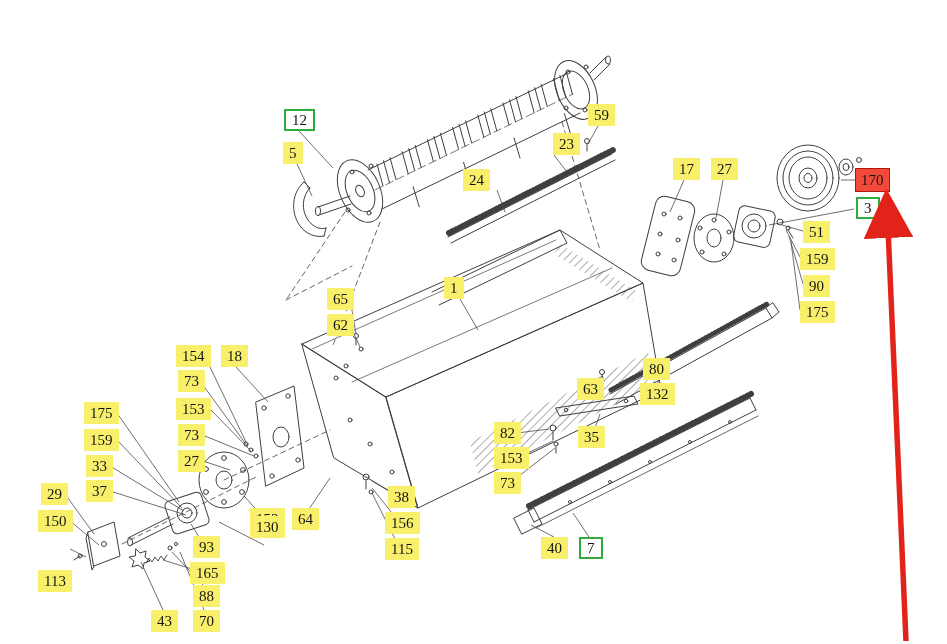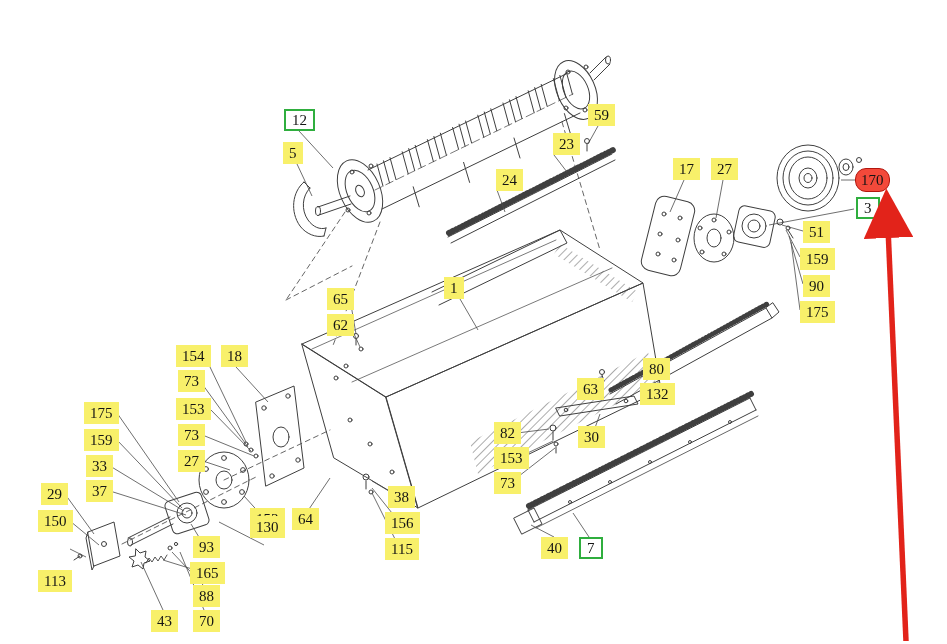--- a/index.html
+++ b/index.html
@@ -321,24 +321,24 @@
         <line x1="554" y1="537" x2="531" y2="525"></line>
         <line x1="589" y1="537" x2="573" y2="513"></line>
       </g>
   </svg>
 
   <div class="label-layer">
       <div class="part-label green" style="left: 284px; top: 109px;">12</div>
       <div class="part-label" style="left: 283px; top: 142px;">5</div>
       <div class="part-label" style="left: 588px; top: 104px;">59</div>
       <div class="part-label" style="left: 541px; top: 133px; margin-left: 12px;">23</div>
-      <div class="part-label" style="left: 496px; top: 169px;">24</div>
+      <div class="part-label" style="left: 463px; top: 169px;">24</div>
       <div class="part-label" style="left: 673px; top: 158px;">17</div>
       <div class="part-label" style="left: 711px; top: 158px;">27</div>
-      <div class="part-label red" style="left: 855px; top: 168px; border-radius: 11px;">170</div>
+      <div class="part-label red" style="left: 855px; top: 168px;">170</div>
       <div class="part-label green" style="left: 856px; top: 197px;">3</div>
       <div class="part-label" style="left: 803px; top: 221px;">51</div>
       <div class="part-label" style="left: 800px; top: 248px;">159</div>
       <div class="part-label" style="left: 803px; top: 275px;">90</div>
       <div class="part-label" style="left: 800px; top: 301px;">175</div>
       <div class="part-label" style="left: 444px; top: 277px;">1</div>
       <div class="part-label" style="left: 327px; top: 288px;">65</div>
       <div class="part-label" style="left: 327px; top: 314px;">62</div>
       <div class="part-label" style="left: 176px; top: 345px;">154</div>
       <div class="part-label" style="left: 221px; top: 345px;">18</div>
@@ -350,21 +350,21 @@
       <div class="part-label" style="left: 84px; top: 429px;">159</div>
       <div class="part-label" style="left: 86px; top: 455px;">33</div>
       <div class="part-label" style="left: 86px; top: 480px;">37</div>
       <div class="part-label" style="left: 41px; top: 483px;">29</div>
       <div class="part-label" style="left: 38px; top: 510px;">150</div>
       <div class="part-label" style="left: 38px; top: 538px; margin-top: 32px;">113</div>
       <div class="part-label" style="left: 577px; top: 378px;">63</div>
       <div class="part-label" style="left: 643px; top: 358px;">80</div>
       <div class="part-label" style="left: 640px; top: 383px;">132</div>
       <div class="part-label" style="left: 494px; top: 422px;">82</div>
-      <div class="part-label" style="left: 578px; top: 426px;">30</div>
+      <div class="part-label" style="left: 578px; top: 426px;">35</div>
       <div class="part-label" style="left: 494px; top: 447px;">153</div>
       <div class="part-label" style="left: 494px; top: 472px;">73</div>
       <div class="part-label" style="left: 250px; top: 508px;">153</div>
       <div class="part-label" style="left: 292px; top: 508px;">64</div>
       <div class="part-label" style="left: 250px; top: 516px;">130</div>
       <div class="part-label" style="left: 193px; top: 536px;">93</div>
       <div class="part-label" style="left: 190px; top: 562px;">165</div>
       <div class="part-label" style="left: 193px; top: 585px;">88</div>
       <div class="part-label" style="left: 193px; top: 610px;">70</div>
       <div class="part-label" style="left: 151px; top: 610px;">43</div>

